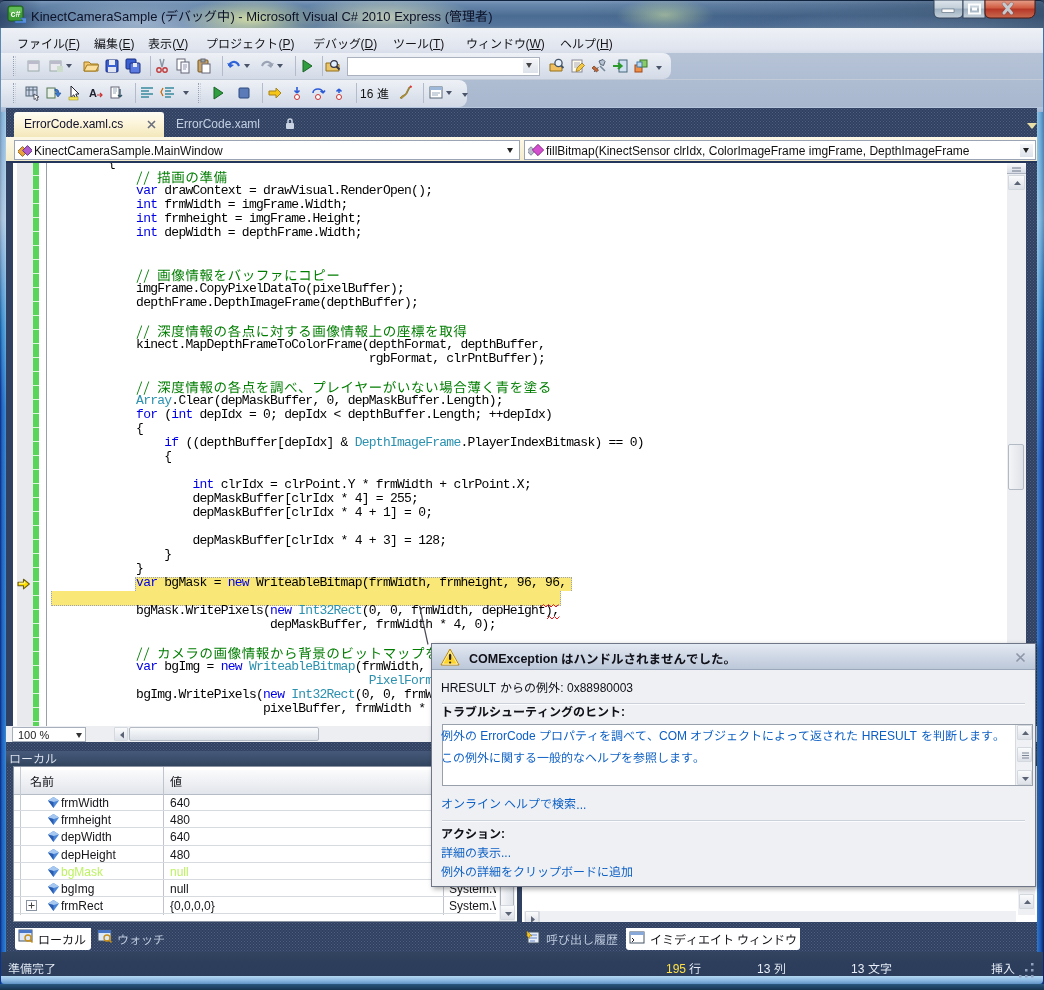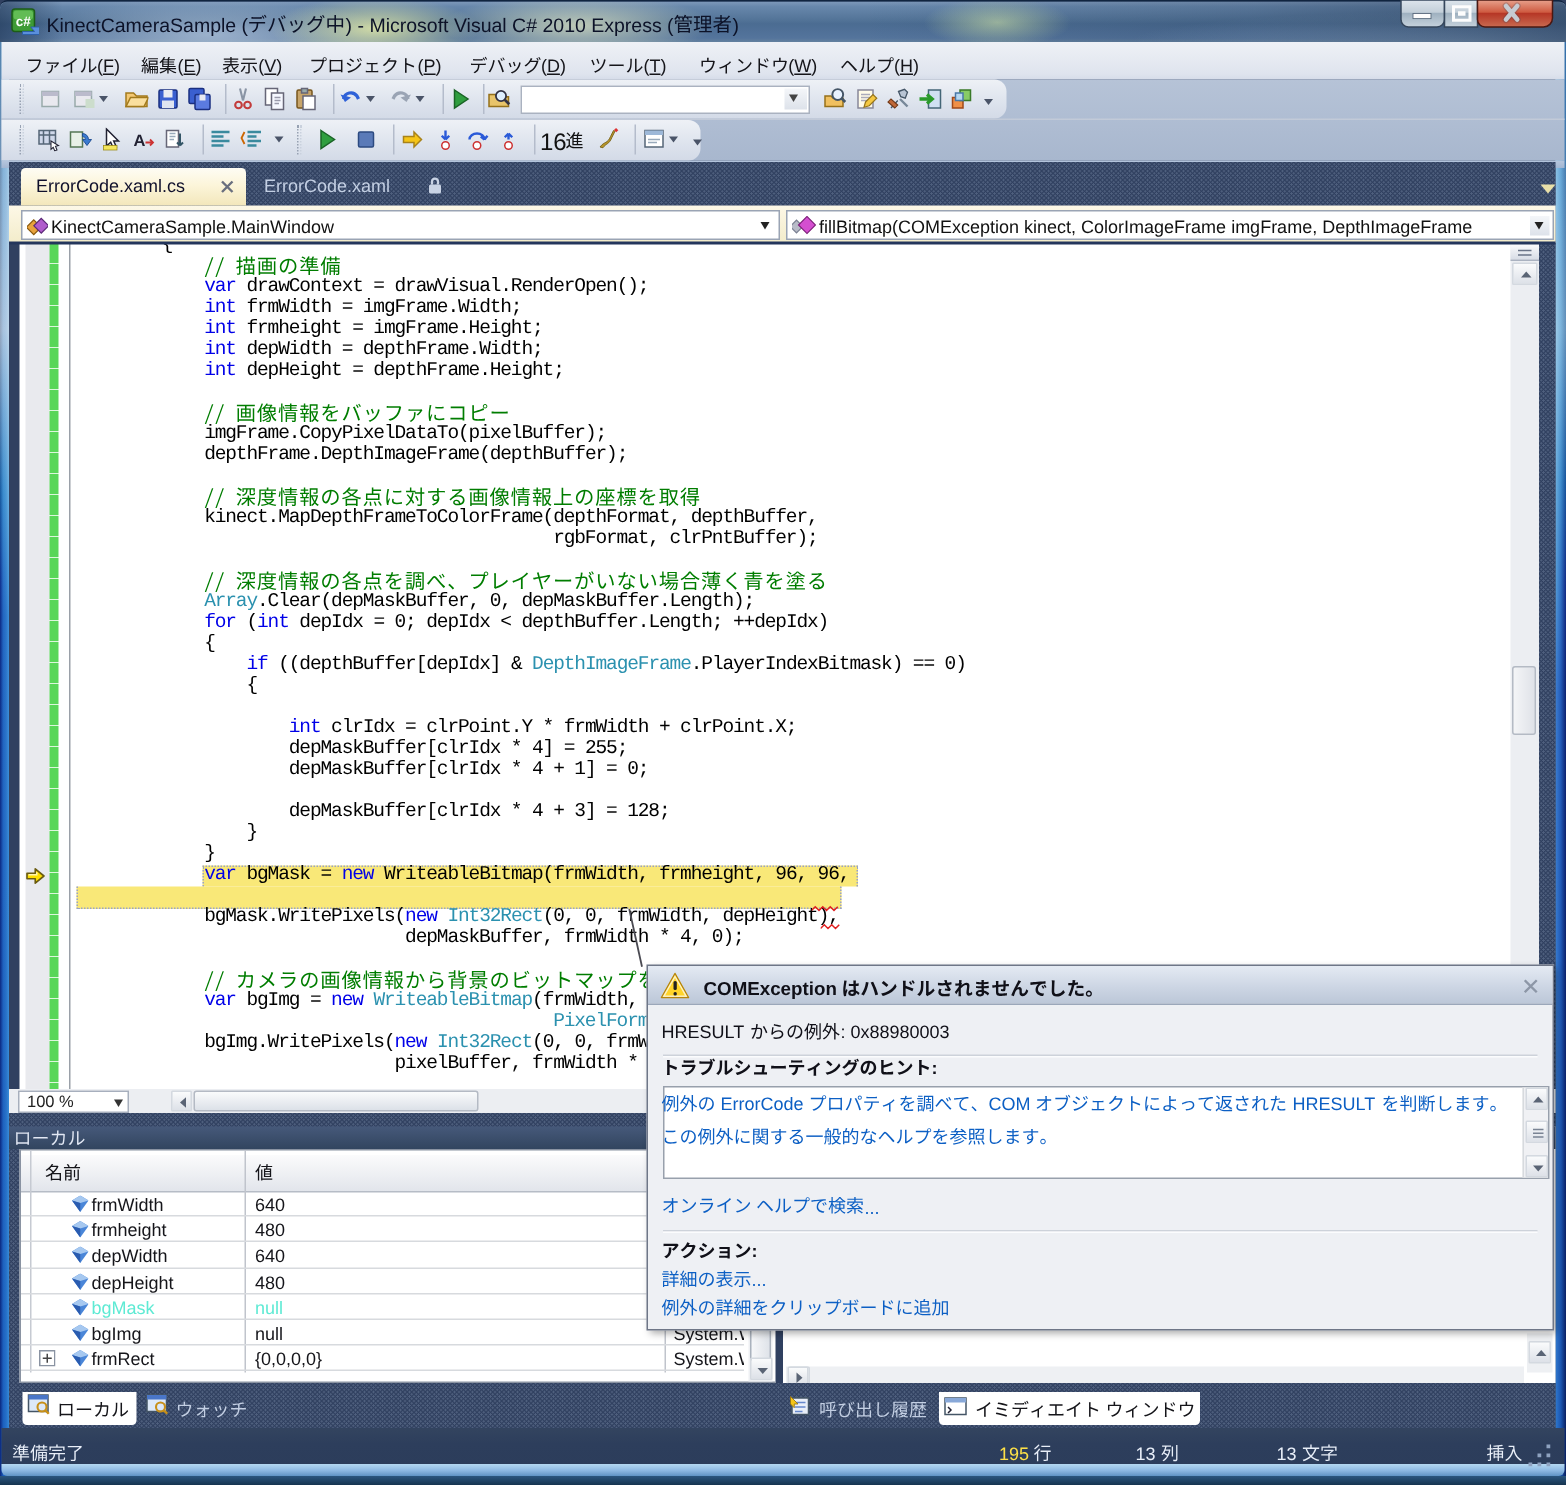--- a/index.html
+++ b/index.html
@@ -322,21 +322,21 @@
  <span style="position:absolute;left:19px;top:3px">KinectCameraSample.MainWindow</span>
  <div class="dd">
       <div class="navdd" style="left:3px;top:4px"></div>
     </div>
 </div>
 <div class="navcombo" style="left:524px;width:512px">
  <svg style="position:absolute;left:3px;top:3px" width="16" height="14" viewBox="0 0 16 14">
       <rect x="0" y="4" width="6" height="6" transform="rotate(45 3 7)" fill="#b8bcc8" stroke="#7a8092" stroke-width=".8"></rect>
       <rect x="6" y="2" width="8" height="8" transform="rotate(45 10 6)" fill="#d44fd0" stroke="#7c1f78" stroke-width=".8"></rect>
     </svg>
- <span style="position:absolute;left:21px;top:3px">fillBitmap(COMException kinect, ColorImageFrame imgFrame, DepthImageFrame</span>
+ <span style="position:absolute;left:21px;top:3px">fillBitmap(KinectSensor clrIdx, ColorImageFrame imgFrame, DepthImageFrame</span>
  <div class="dd" style="background:linear-gradient(#f4f6f9,#dde2ea)">
       <div class="navdd" style="left:3px;top:4px"></div>
     </div>
 </div>
 
 <div class="abs" id="editor"></div>
 <div class="abs" style="left:6px;top:161px;width:1031px;height:1.5px;background:#24365c;z-index:3"></div>
 <div class="abs" id="indmargin"></div>
 <div class="abs" id="chgbar"></div>
 <div class="abs" id="outline-line"></div>
@@ -345,21 +345,20 @@
 <svg class="abs" id="curarrow" width="13" height="12" viewBox="0 0 13 12">
     <path d="M1 4.2 h5.5 V1.2 l5.8 4.8 -5.8 4.8 V7.8 H1 z" fill="#ffdf00" stroke="#6b5c10" stroke-width="1.1" stroke-linejoin="round"></path>
     <path d="M2 5.2 h5.5 V3.5" stroke="#fff6b0" stroke-width="1" fill="none"></path>
   </svg>
 <div class="abs" id="codepane">
     <div class="cl" style="top:-6px;padding-left:56.4px">{</div>
     <div class="cl" style="top:22px;padding-left:84.6px"><span class="k">var</span> drawContext = drawVisual.RenderOpen();</div>
     <div class="cl" style="top:36px;padding-left:84.6px"><span class="k">int</span> frmWidth = imgFrame.Width;</div>
     <div class="cl" style="top:50px;padding-left:84.6px"><span class="k">int</span> frmheight = imgFrame.Height;</div>
     <div class="cl" style="top:64px;padding-left:84.6px"><span class="k">int</span> depWidth = depthFrame.Width;</div>
-    <div class="cl" style="top:78px;padding-left:84.6px"><span class="k">int</span> depHeight = depthFrame.Height;</div>
     <div class="cl" style="top:120px;padding-left:84.6px">imgFrame.CopyPixelDataTo(pixelBuffer);</div>
     <div class="cl" style="top:134px;padding-left:84.6px">depthFrame.DepthImageFrame(depthBuffer);</div>
     <div class="cl" style="top:176px;padding-left:84.6px">kinect.MapDepthFrameToColorFrame(depthFormat, depthBuffer,</div>
     <div class="cl" style="top:190px;padding-left:317.25px">rgbFormat, clrPntBuffer);</div>
     <div class="cl" style="top:232px;padding-left:84.6px"><span class="t">Array</span>.Clear(depMaskBuffer, 0, depMaskBuffer.Length);</div>
     <div class="cl" style="top:246px;padding-left:84.6px"><span class="k">for</span> (<span class="k">int</span> depIdx = 0; depIdx &lt; depthBuffer.Length; ++depIdx)</div>
     <div class="cl" style="top:260px;padding-left:84.6px">{</div>
     <div class="cl" style="top:274px;padding-left:112.8px"><span class="k">if</span> ((depthBuffer[depIdx] &amp; <span class="t">DepthImageFrame</span>.PlayerIndexBitmask) == 0)</div>
     <div class="cl" style="top:288px;padding-left:112.8px">{</div>
     <div class="cl" style="top:316px;padding-left:141px"><span class="k">int</span> clrIdx = clrPoint.Y * frmWidth + clrPoint.X;</div>
@@ -446,21 +445,21 @@
     </div>
     <div style="position:absolute;left:0;top:51.6px;width:482px;height:17.2px;border-bottom:1px solid #d7dade;font-size:12px;color:#15151a;font-family:'Liberation Sans'">
       <svg style="position:absolute;left:34px;top:3px" width="11" height="11" viewBox="0 0 13 13">
         <path d="M6.5 0 L13 4 6.5 13 0 4 Z" fill="#4a86d8"></path>
         <path d="M6.5 0 L13 4 6.5 6 0 4 Z" fill="#a6c8f0"></path>
         <path d="M6.5 6 L6.5 13 0 4 Z" fill="#2a5cb0"></path>
       </svg>
       <span style="position:absolute;left:47px;top:2px">depHeight</span>
       <span style="position:absolute;left:156px;top:2px">480</span>
     </div>
-    <div style="position:absolute;left:0;top:68.8px;width:482px;height:17.2px;border-bottom:1px solid #d7dade;font-size:12px;color:#5eead4;font-family:'Liberation Sans'">
+    <div style="position:absolute;left:0;top:68.8px;width:482px;height:17.2px;border-bottom:1px solid #d7dade;font-size:12px;color:#bef264;font-family:'Liberation Sans'">
       <svg style="position:absolute;left:34px;top:3px" width="11" height="11" viewBox="0 0 13 13">
         <path d="M6.5 0 L13 4 6.5 13 0 4 Z" fill="#4a86d8"></path>
         <path d="M6.5 0 L13 4 6.5 6 0 4 Z" fill="#a6c8f0"></path>
         <path d="M6.5 6 L6.5 13 0 4 Z" fill="#2a5cb0"></path>
       </svg>
       <span style="position:absolute;left:47px;top:2px">bgMask</span>
       <span style="position:absolute;left:156px;top:2px">null</span>
     </div>
     <div style="position:absolute;left:0;top:86px;width:482px;height:17.2px;border-bottom:1px solid #d7dade;font-size:12px;color:#15151a;font-family:'Liberation Sans'">
       <svg style="position:absolute;left:34px;top:3px" width="11" height="11" viewBox="0 0 13 13">
@@ -846,21 +845,21 @@
   </svg>
 <span class="jt " style="left:525.5px;top:38.0px;font-family:'Liberation Sans';font-size:12px;font-weight:normal;color:#15151a;line-height:1;white-space:pre;">(<u>W</u>)</span>
 <svg class="jt " style="left:560.0px;top:38.9px;" width="38" height="16" viewBox="0 0 38 16" fill="#15151a">
     <g transform="translate(0,9.12) scale(0.012,-0.012)">
       <use href="#qC" x="0"></use>
       <use href="#ql" x="1000"></use>
       <use href="#qq" x="2000"></use>
     </g>
   </svg>
 <span class="jt " style="left:596.0px;top:38.0px;font-family:'Liberation Sans';font-size:12px;font-weight:normal;color:#15151a;line-height:1;white-space:pre;">(<u>H</u>)</span>
-<span class="jt " style="left:360.0px;top:88.0px;font-family:'Liberation Sans';font-size:16px;font-weight:normal;color:#111;line-height:1;white-space:pre;">16&nbsp;</span>
+<span class="jt " style="left:360.0px;top:88.0px;font-family:'Liberation Sans';font-size:12px;font-weight:normal;color:#111;line-height:1;white-space:pre;">16&nbsp;</span>
 <svg class="jt " style="left:376.7px;top:88.9px;" width="14" height="16" viewBox="0 0 14 16" fill="#111">
     <g transform="translate(0,9.12) scale(0.012,-0.012)">
       <use href="#qD" x="0"></use>
     </g>
   </svg>
 <svg class="jt " style="left:136.1px;top:172.04px;" width="93" height="18" viewBox="0 0 93 18" fill="#007d00">
     <g transform="translate(0,10.26) scale(0.0135,-0.0135)">
       <use href="#qE" x="0"></use>
       <use href="#qE" x="522"></use>
       <use href="#qG" x="1567"></use>

